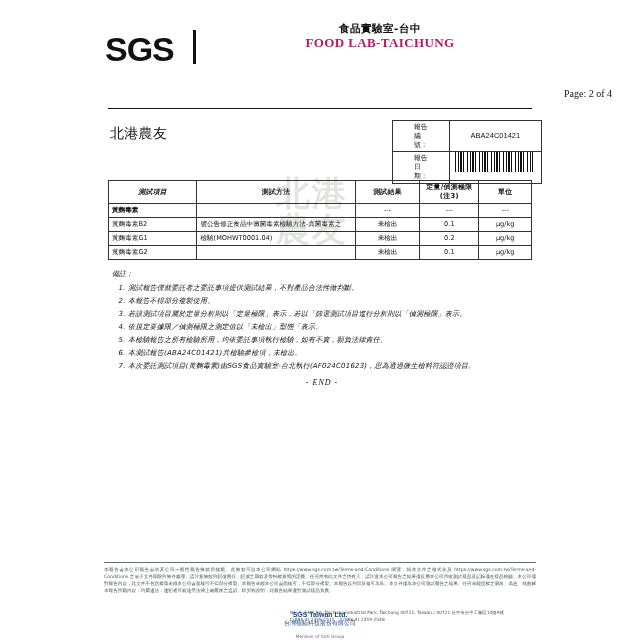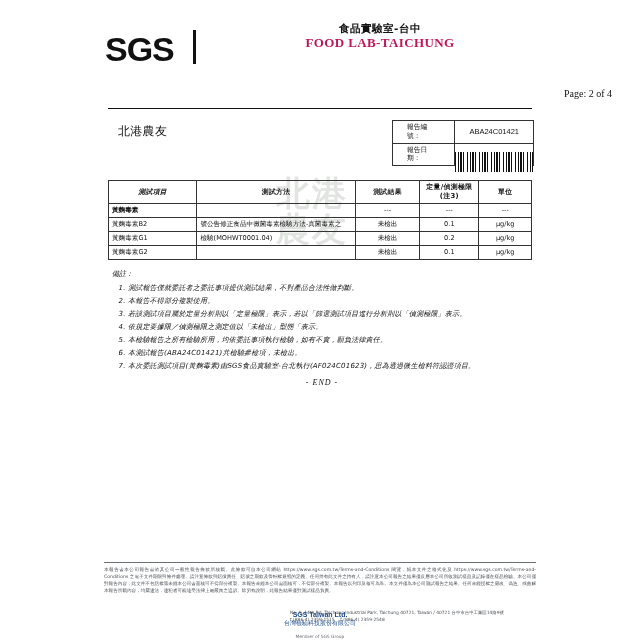--- a/index.html
+++ b/index.html
@@ -98,41 +98,41 @@
     left: 108px;
     top: 108px;
     width: 424px;
     height: 1px;
     background: #111;
   }
 
   
   .client {
     position: absolute;
-    left: 118px;
+    left: 110px;
     top: 120px;
-    font-size: 12px;
+    font-size: 14px;
     line-height: 1.9;
     color: #111;
     letter-spacing: 0.3px;
     text-align: center;
   }
 
   
   .meta {
     position: absolute;
     left: 392px;
     top: 120px;
     width: 142px;
     border-collapse: collapse;
     font-size: 7px;
   }
   .meta td {
     border: 1px solid #333;
-    padding: 2px 14px;
+    padding: 2px 21px;
     line-height: 1.3;
     color: #111;
   }
   .meta td.lbl {
     width: 52px;
     font-size: 6.8px;
   }
   .meta td.val {
     font-family: "Liberation Sans", sans-serif;
     font-size: 7.5px;

